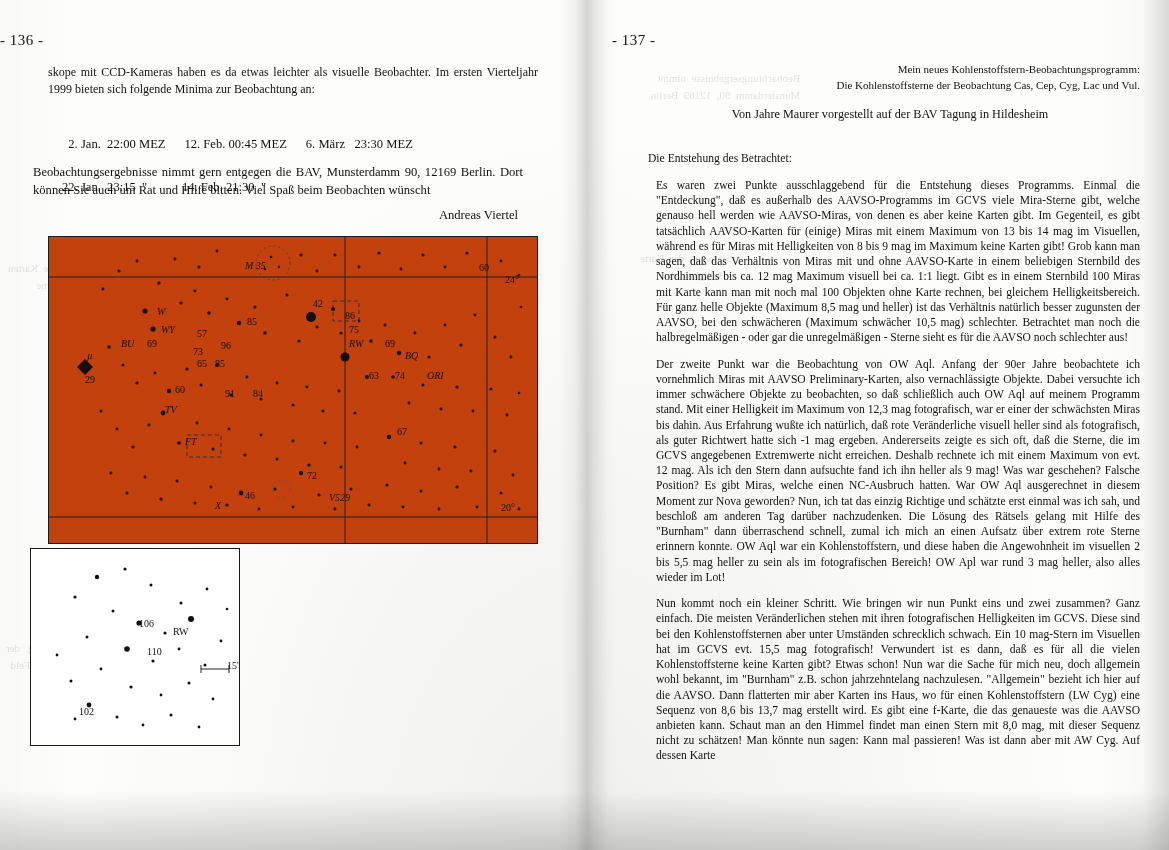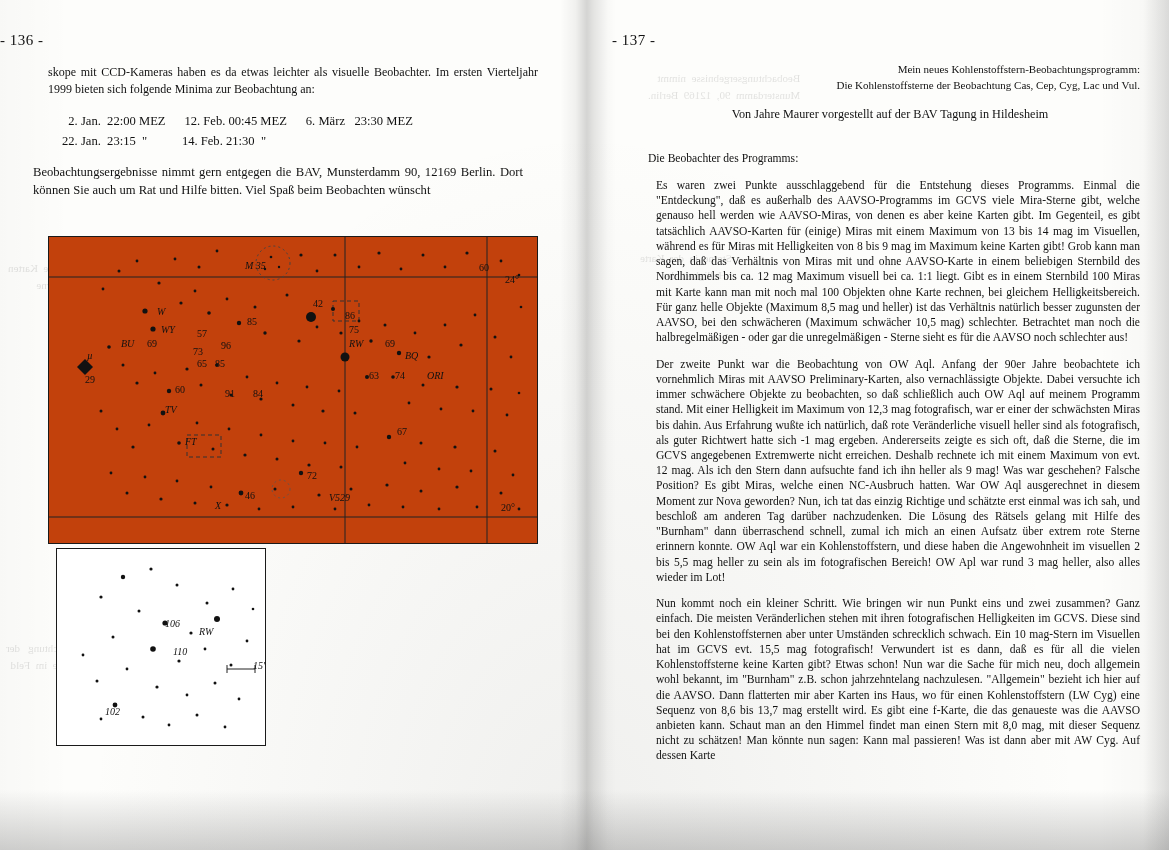--- a/index.html
+++ b/index.html
@@ -74,21 +74,21 @@
     font-size: 12px;
     line-height: 1.38;
     text-align: justify;
   }
   .l-times {
     position: absolute;
     left: 62px; top: 112px; width: 470px;
     font-size: 12.6px;
     line-height: 1.55;
   }
-  .l-times .row { white-space: pre; }
+  .l-times .row { white-space: pre; margin-top: 23px; }
   .l-closing {
     position: absolute;
     left: 33px; top: 164px; width: 490px;
     font-size: 12.6px;
     line-height: 1.42;
     text-align: justify;
   }
   .l-closing .indent { text-indent: 48px; }
   .l-sig {
     position: absolute;
@@ -101,26 +101,25 @@
   .chart {
     position: absolute;
     left: 48px; top: 236px;
     width: 488px; height: 306px;
     border: 1.6px solid #1a1a1a;
     background: #c2410c;
     overflow: hidden;
   }
   .chart-inset {
     position: absolute;
-    left: 56px; top: 548px;
+    left: 30px; top: 548px;
     width: 208px; height: 196px;
     border: 1.6px solid #1a1a1a;
     background: #ffffff;
     overflow: hidden;
-    font-style: italic;
   }
   .chart svg, .chart-inset svg { display:block; }
 
   
   .r-title {
     position: absolute;
     left: 28px; top: 62px; width: 500px;
     text-align: right;
     font-size: 11px;
     font-weight: normal;
@@ -181,20 +180,21 @@
 
   <div class="l-times">
     <div class="row">  2. Jan.  22:00 MEZ      12. Feb. 00:45 MEZ      6. März   23:30 MEZ</div>
     <div class="row">22. Jan.  23:15  "           14. Feb. 21:30  "</div>
   </div>
 
   <div class="l-closing">
     <span class="indent">Beobachtungsergebnisse nimmt gern entgegen die BAV, Munsterdamm 90, 12169 Berlin. Dort können Sie auch um Rat und Hilfe bitten. Viel Spaß beim Beobachten wünscht</span>
   </div>
 
+  <div class="l-sig">Andreas Viertel</div>
 
   <div class="chart">
     <svg width="488" height="306" viewBox="0 0 488 306">
 
       <line x1="0" y1="40" x2="488" y2="40" stroke="#222" stroke-width="1"></line>
       <line x1="0" y1="280" x2="488" y2="280" stroke="#222" stroke-width="1"></line>
       <line x1="438" y1="0" x2="438" y2="306" stroke="#222" stroke-width="1"></line>
       <line x1="296" y1="0" x2="296" y2="306" stroke="#222" stroke-width="1"></line>
 
       <rect x="284" y="64" width="26" height="20" fill="none" stroke="#333" stroke-width="1" stroke-dasharray="4 3"></rect>
@@ -427,21 +427,21 @@
 
   <div class="folio folio-right">- 137 -</div>
 
   <div class="r-title">
     <div>Mein neues Kohlenstoffstern-Beobachtungsprogramm:</div>
     <div>Die Kohlenstoffsterne der Beobachtung Cas, Cep, Cyg, Lac und Vul.</div>
   </div>
 
   <div class="r-sub">Von Jahre Maurer vorgestellt auf der  BAV Tagung in Hildesheim</div>
 
-  <div class="r-section">Die Beobachter des Programms:</div>
+  <div class="r-section">Die Entstehung des Betrachtet:</div>
 
   <div class="r-col">
     <p>Es waren zwei Punkte ausschlaggebend für die Entstehung dieses Programms. Einmal die "Entdeckung", daß es außerhalb des AAVSO-Programms im GCVS viele Mira-Sterne gibt, welche genauso hell werden wie AAVSO-Miras, von denen es aber keine Karten gibt. Im Gegenteil, es gibt tatsächlich  AAVSO-Karten für (einige) Miras mit einem Maximum von 13 bis 14 mag im Visuellen, während es für Miras mit Helligkeiten von 8 bis 9 mag im Maximum keine Karten gibt! Grob kann man sagen, daß das Verhältnis von Miras mit und ohne AAVSO-Karte in einem beliebigen Sternbild des Nordhimmels bis ca. 12 mag Maximum visuell bei ca. 1:1 liegt. Gibt es in einem Sternbild 100 Miras mit Karte kann man mit noch mal 100 Objekten ohne Karte rechnen, bei gleichem Helligkeitsbereich. Für ganz helle Objekte (Maximum 8,5 mag und heller) ist das Verhältnis natürlich besser zugunsten der AAVSO, bei den schwächeren (Maximum schwächer 10,5 mag) schlechter. Betrachtet man noch die halbregelmäßigen - oder gar die unregelmäßigen - Sterne sieht es für die AAVSO noch schlechter aus!</p>
     <p>Der zweite Punkt war die Beobachtung von OW Aql. Anfang der 90er Jahre beobachtete ich vornehmlich Miras mit AAVSO Preliminary-Karten, also vernachlässigte Objekte. Dabei versuchte ich immer schwächere Objekte zu beobachten, so daß schließlich auch OW Aql auf meinem Programm stand. Mit einer Helligkeit im Maximum von 12,3 mag fotografisch, war er einer der schwächsten Miras bis dahin. Aus Erfahrung wußte ich natürlich, daß rote Veränderliche visuell heller sind als fotografisch, als guter Richtwert hatte sich -1 mag ergeben. Andererseits zeigte es sich oft, daß die Sterne, die im GCVS angegebenen Extremwerte nicht erreichen. Deshalb rechnete ich mit einem Maximum von evt. 12 mag. Als ich den Stern dann aufsuchte fand ich ihn heller als 9 mag! Was war geschehen? Falsche Position? Es gibt Miras, welche einen NC-Ausbruch hatten. War OW Aql ausgerechnet in diesem Moment zur Nova geworden? Nun, ich tat das einzig Richtige und schätzte erst einmal was ich sah, und beschloß am anderen Tag darüber nachzudenken. Die Lösung des Rätsels gelang mit Hilfe des "Burnham" dann überraschend schnell, zumal ich mich an einen Aufsatz über extrem rote Sterne erinnern konnte. OW Aql war ein Kohlenstoffstern, und diese haben die Angewohnheit im visuellen 2 bis 5,5 mag  heller zu sein als im fotografischen Bereich! OW Apl war rund 3 mag heller, also alles wieder im Lot!</p>
     <p>Nun kommt noch ein kleiner Schritt. Wie bringen wir nun Punkt eins und zwei zusammen? Ganz einfach. Die meisten Veränderlichen stehen mit ihren fotografischen Helligkeiten im GCVS. Diese sind bei den Kohlenstoffsternen aber unter Umständen schrecklich schwach. Ein 10 mag-Stern im Visuellen hat im GCVS evt. 15,5 mag fotografisch! Verwundert ist es dann, daß es für all die vielen Kohlenstoffsterne keine Karten gibt? Etwas schon! Nun war die Sache für mich neu, doch allgemein wohl bekannt, im "Burnham" z.B. schon jahrzehntelang nachzulesen. "Allgemein" bezieht ich hier auf die AAVSO. Dann flatterten mir aber Karten ins Haus, wo für einen Kohlenstoffstern (LW Cyg) eine Sequenz von 8,6 bis 13,7 mag erstellt wird. Es gibt eine f-Karte, die das genaueste was die AAVSO anbieten kann. Schaut man an den Himmel findet man einen Stern mit 8,0 mag, mit dieser Sequenz nicht zu schätzen! Man könnte nun sagen: Kann mal passieren! Was ist dann aber mit AW Cyg. Auf dessen Karte</p>
   </div>
 </div>
 
 <div class="gutter"></div>
 <div class="right-edge"></div>

